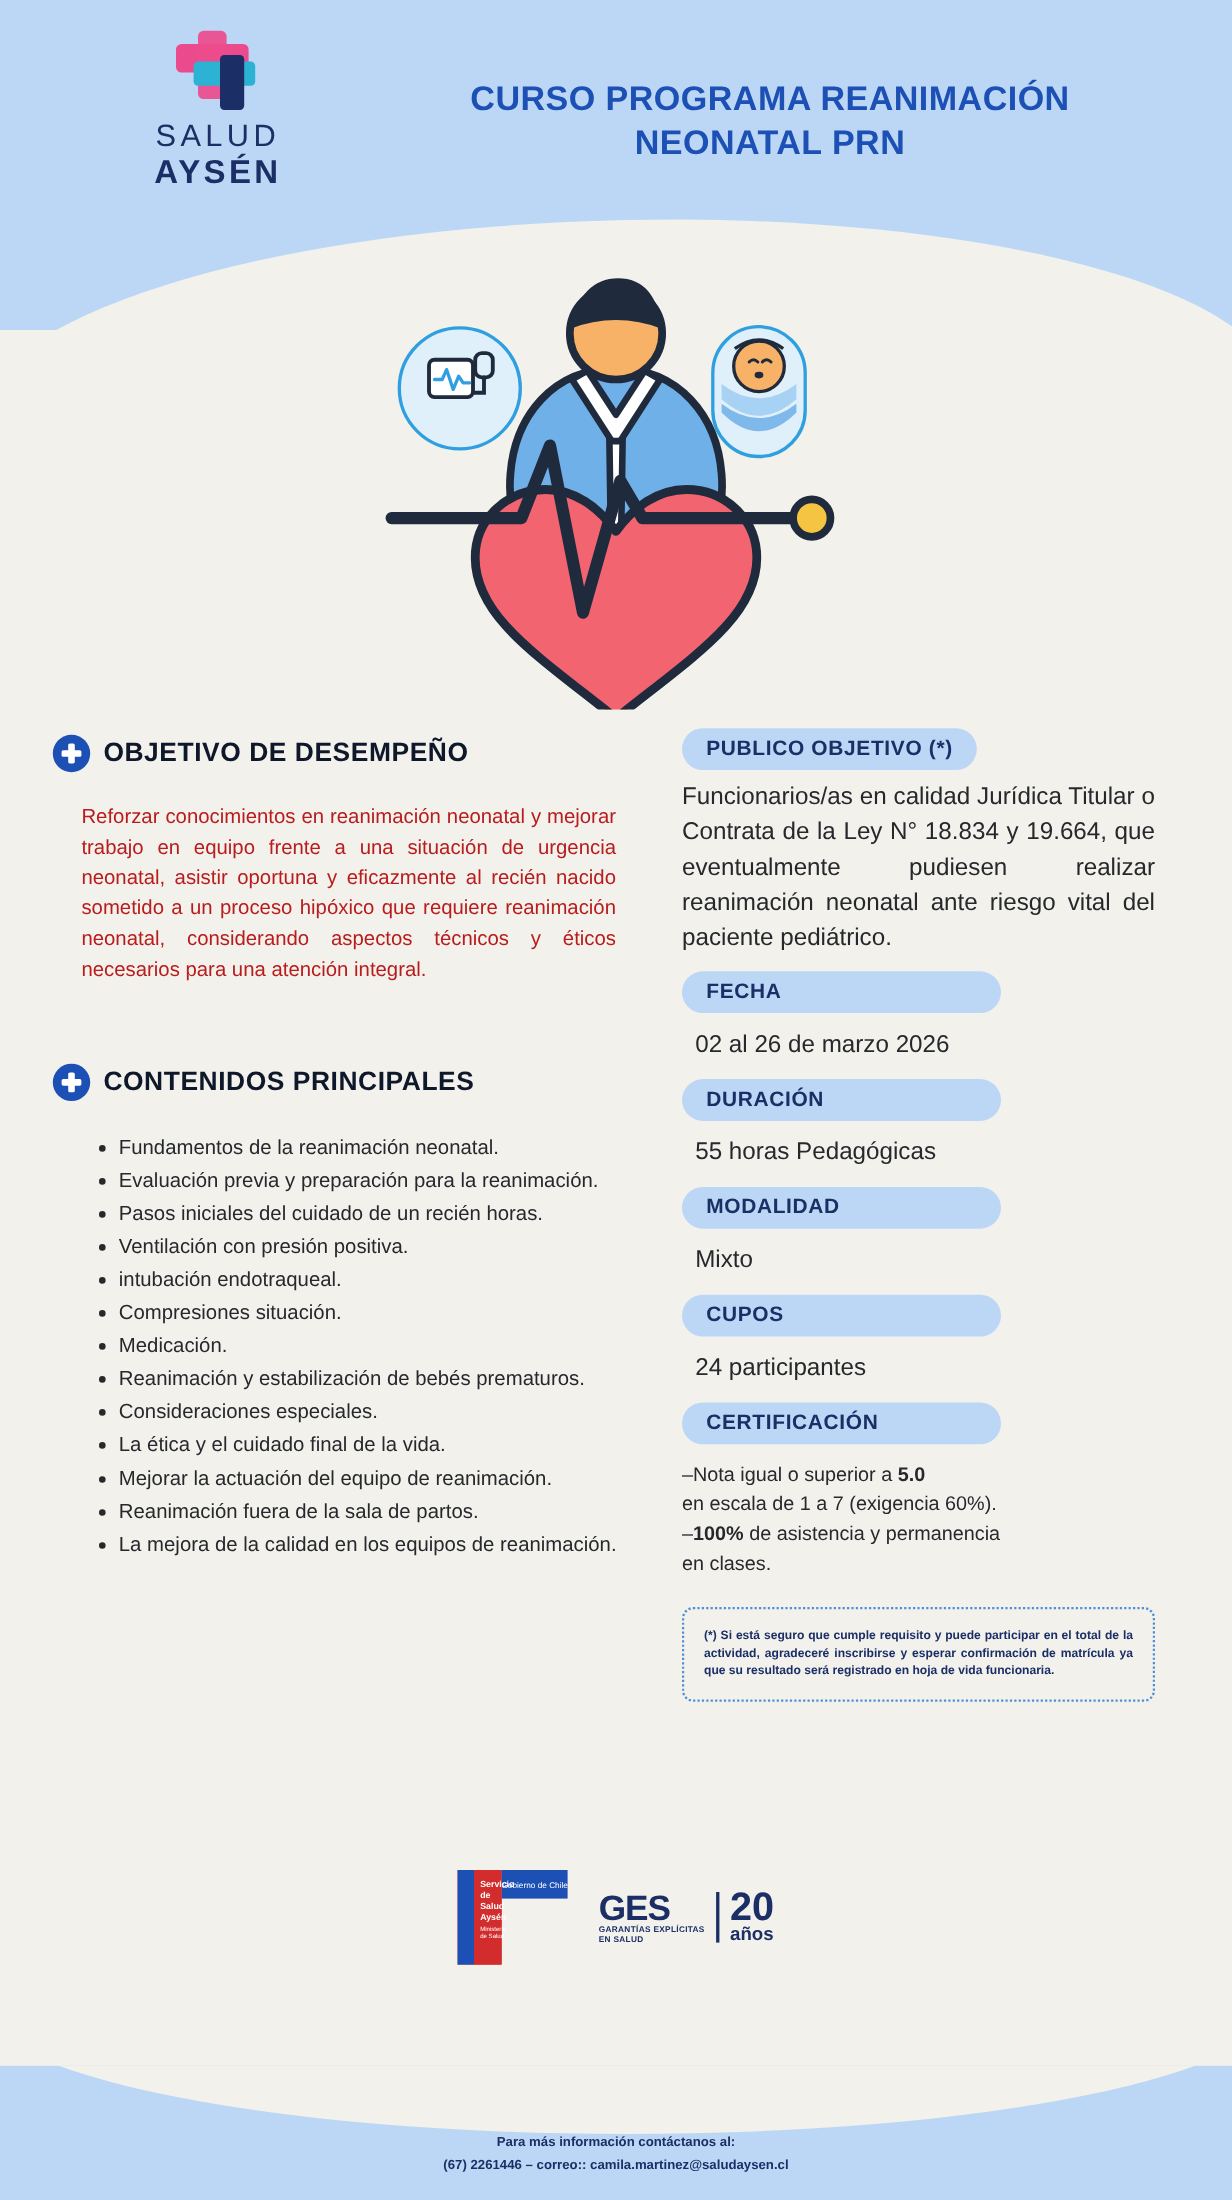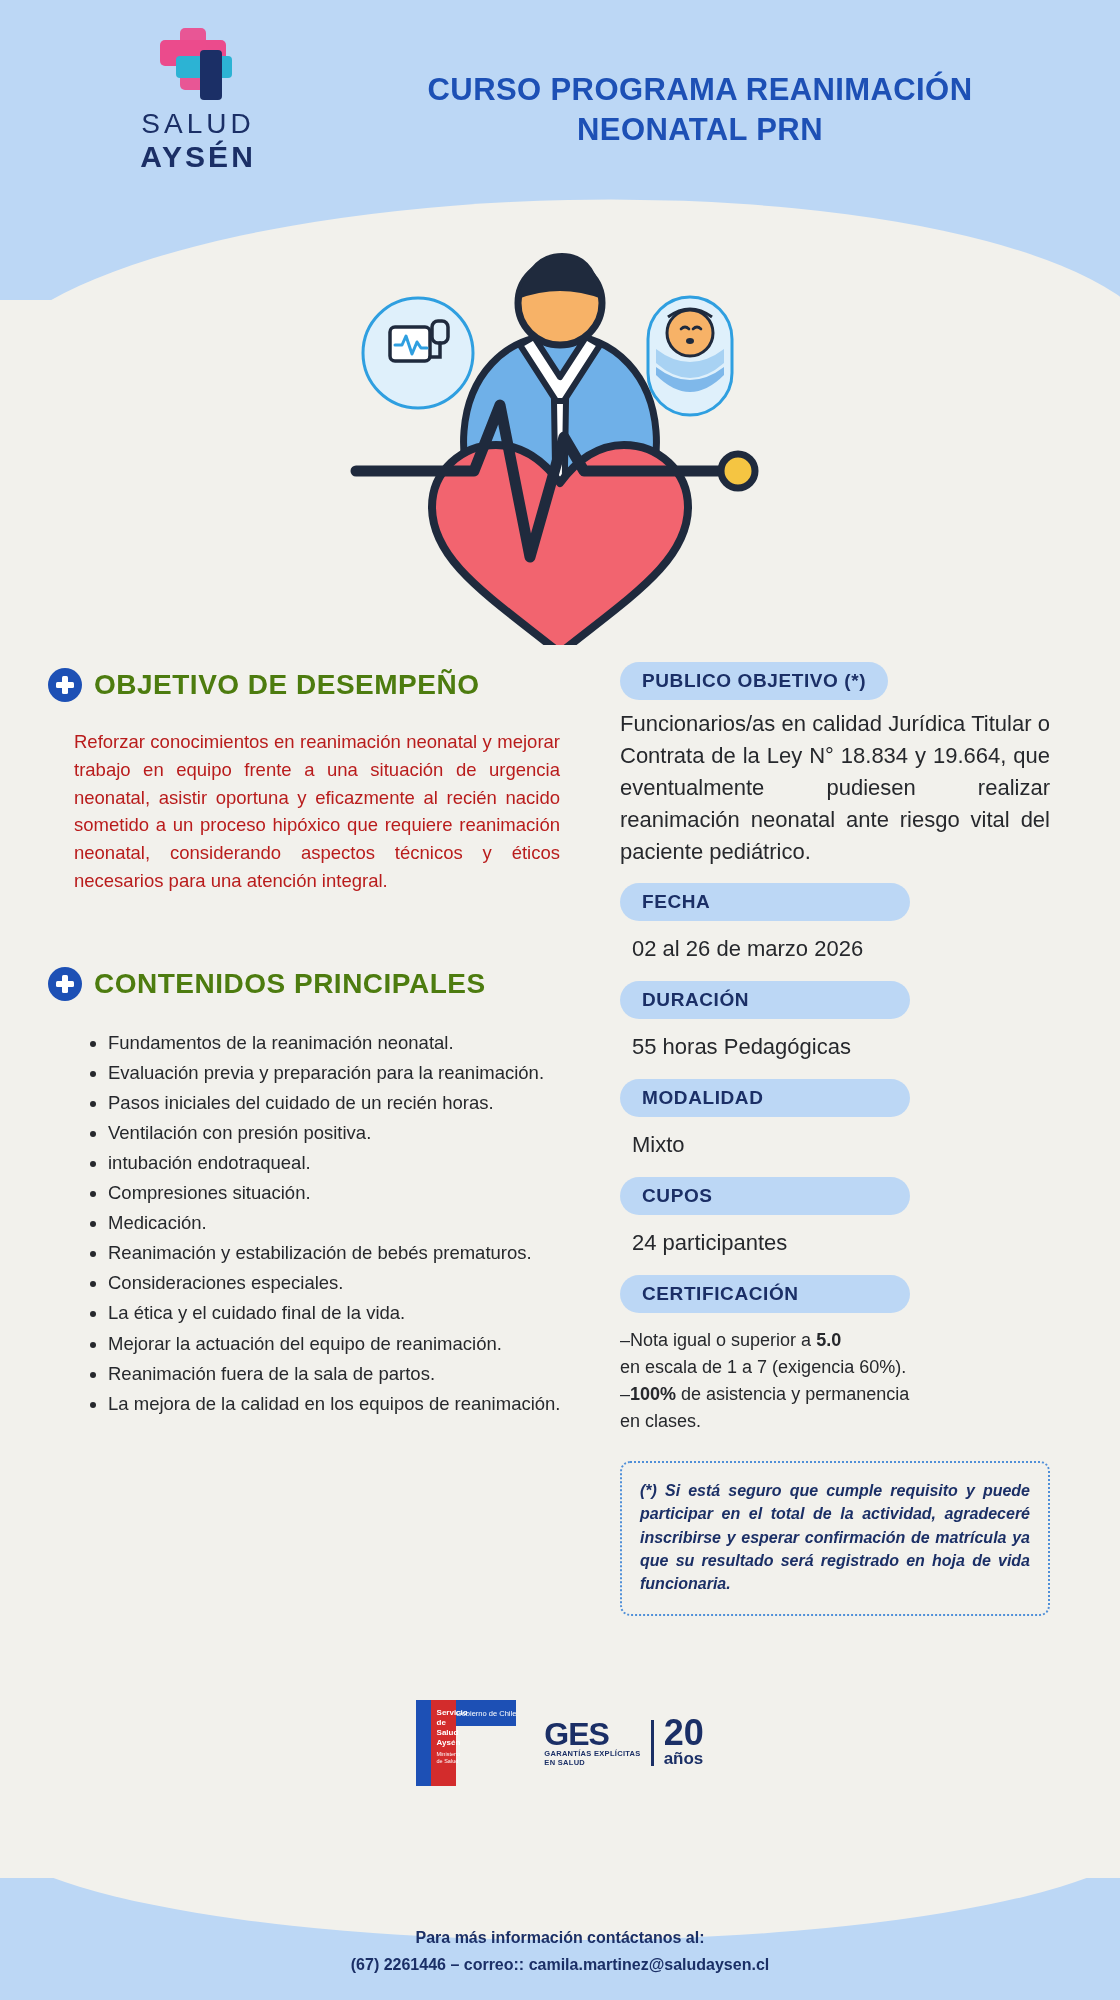--- a/index.html
+++ b/index.html
@@ -101,23 +101,23 @@
   }
   .cross-badge:before, .cross-badge:after {
     content: "";
     position: absolute;
     background: #fff;
     border-radius: 1.5px;
   }
   .cross-badge:before { width: 18px; height: 6px; top: 14px; left: 8px; }
   .cross-badge:after  { width: 6px; height: 18px; top: 8px; left: 14px; }
   .sec-title {
-    font-size: 28px;
-    font-weight: 700;
-    color: #4d7c0f;
+    font-size: 24px;
+    font-weight: 700;
+    color: #0f172a;
     letter-spacing: .5px;
   }
   
   .left-col {
     position: absolute;
     left: 48px;
     top: 668px;
     width: 520px;
   }
   .objective-text {
@@ -167,23 +167,22 @@
   }
   .pill-body.simple { text-align: left; padding-left: 12px; margin-top: 12px; margin-bottom: 16px; }
   .blk { margin-bottom: 14px; }
   .cert-body { font-size: 18px; line-height: 1.5; color: #26282c; margin-top: 14px; }
   .cert-body b { font-weight: 700; }
   .note-box {
     margin-top: 26px;
     border: 2px dotted #4f8fd8;
     border-radius: 10px;
     padding: 16px 18px 18px 18px;
-    font-size: 16px;
+    font-size: 11px;
     line-height: 1.46;
-    font-style: italic;
     font-weight: 700;
     color: #1b2f66;
     text-align: justify;
     text-justify: inter-word;
   }
   
   .footer-logos {
     position: absolute;
     top: 1700px;
     left: 0;
@@ -227,21 +226,21 @@
     top: -58px; left: -20px;
     width: 1180px; height: 120px;
     background: #f2f1ec;
     border-radius: 0 0 50% 50% / 0 0 100% 100%;
   }
   .footer-text {
     position: absolute;
     bottom: 22px; left: 0; width: 1120px;
     text-align: center;
     color: #1b2f66;
-    font-size: 16px;
+    font-size: 12px;
     font-weight: 700;
     line-height: 1.7;
   }
 </style>
 </head>
 <body>
 
 <div class="poster">
 
   <div class="header-band">

